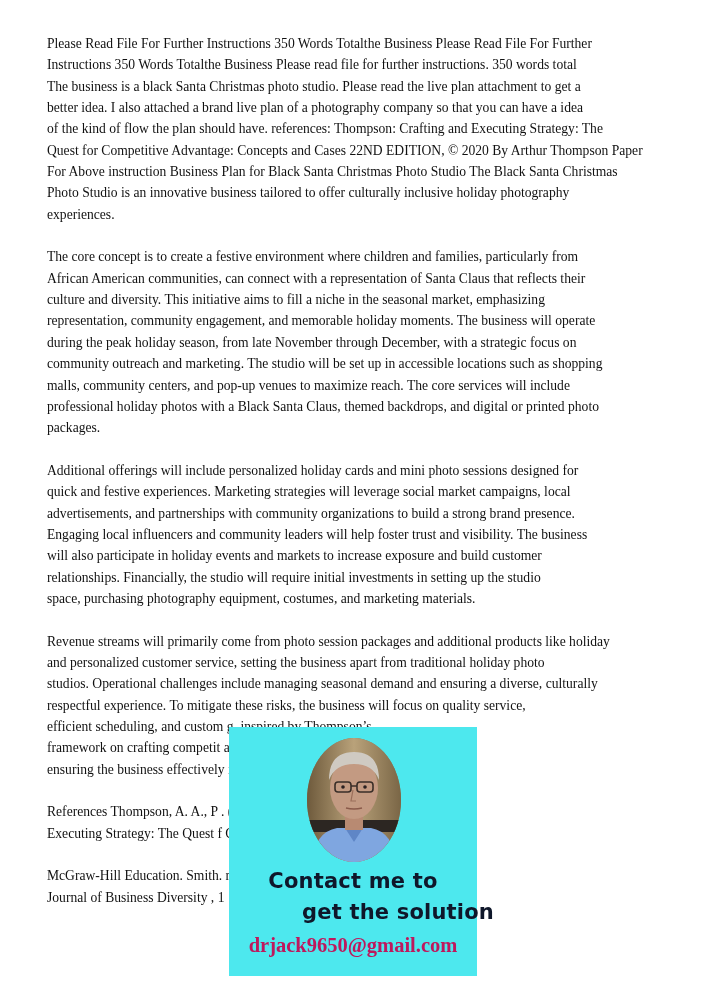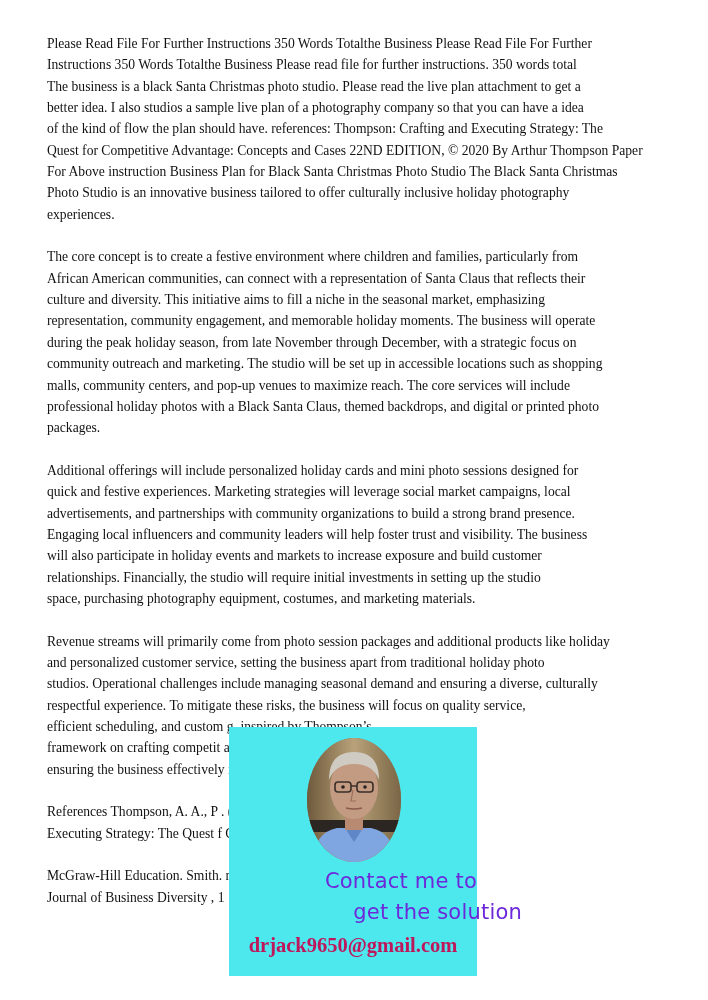--- a/index.html
+++ b/index.html
@@ -19,42 +19,42 @@
     position: absolute; left: 229px; top: 727px; width: 248px; height: 249px;
     background: #4de8ee;
   }
   .portrait {
     position: absolute; left: 78px; top: 11px; width: 94px; height: 124px;
     border-radius: 50%; overflow: hidden;
     background: #8d7a5c;
   }
   .portrait svg { display: block; width: 100%; height: 100%; }
   .cta {
-    position: absolute; left: 0; width: 100%; text-align: right;
-    font-family: "DejaVu Sans", "Liberation Sans", sans-serif; font-weight: normal;
-    font-size: 21px; line-height: 31px; color: #6d28d9; letter-spacing: 0.2px;
+    position: absolute; left: 0; width: 100%; text-align: center;
+    font-family: "DejaVu Sans", "Liberation Sans", sans-serif; font-weight: bold;
+    font-size: 21px; line-height: 31px; color: #0f172a; letter-spacing: 0.2px;
   }
   .cta1 { top: 139px; }
   .cta2 { top: 170px; margin-left: 45px; }
   .email {
     position: absolute; left: 0; width: 100%; top: 205px; text-align: center;
     font-family: "Liberation Serif", "DejaVu Serif", serif; font-weight: bold;
     font-size: 20.5px; line-height: 26px; color: #be185d;
   }
 </style>
 </head>
 <body>
 
 <div class="page">
   <div class="doc" id="doc">
       <div class="para">
         <span class="line">Please Read File For Further Instructions 350 Words Totalthe Business Please Read File For Further</span>
         <span class="line">Instructions 350 Words Totalthe Business Please read file for further instructions. 350 words total</span>
         <span class="line">The business is a black Santa Christmas photo studio. Please read the live plan attachment to get a</span>
-        <span class="line">better idea. I also studios a sample live plan of a photography company so that you can have a idea</span>
+        <span class="line">better idea. I also attached a brand live plan of a photography company so that you can have a idea</span>
         <span class="line">of the kind of flow the plan should have. references: Thompson: Crafting and Executing Strategy: The</span>
         <span class="line">Quest for Competitive Advantage: Concepts and Cases 22ND EDITION, © 2020 By Arthur Thompson Paper</span>
         <span class="line">For Above instruction Business Plan for Black Santa Christmas Photo Studio The Black Santa Christmas</span>
         <span class="line">Photo Studio is an innovative business tailored to offer culturally inclusive holiday photography</span>
         <span class="line">experiences.</span>
       </div>
       <div class="para">
         <span class="line">The core concept is to create a festive environment where children and families, particularly from</span>
         <span class="line">African American communities, can connect with a representation of Santa Claus that reflects their</span>
         <span class="line">culture and diversity. This initiative aims to fill a niche in the seasonal market, emphasizing</span>

